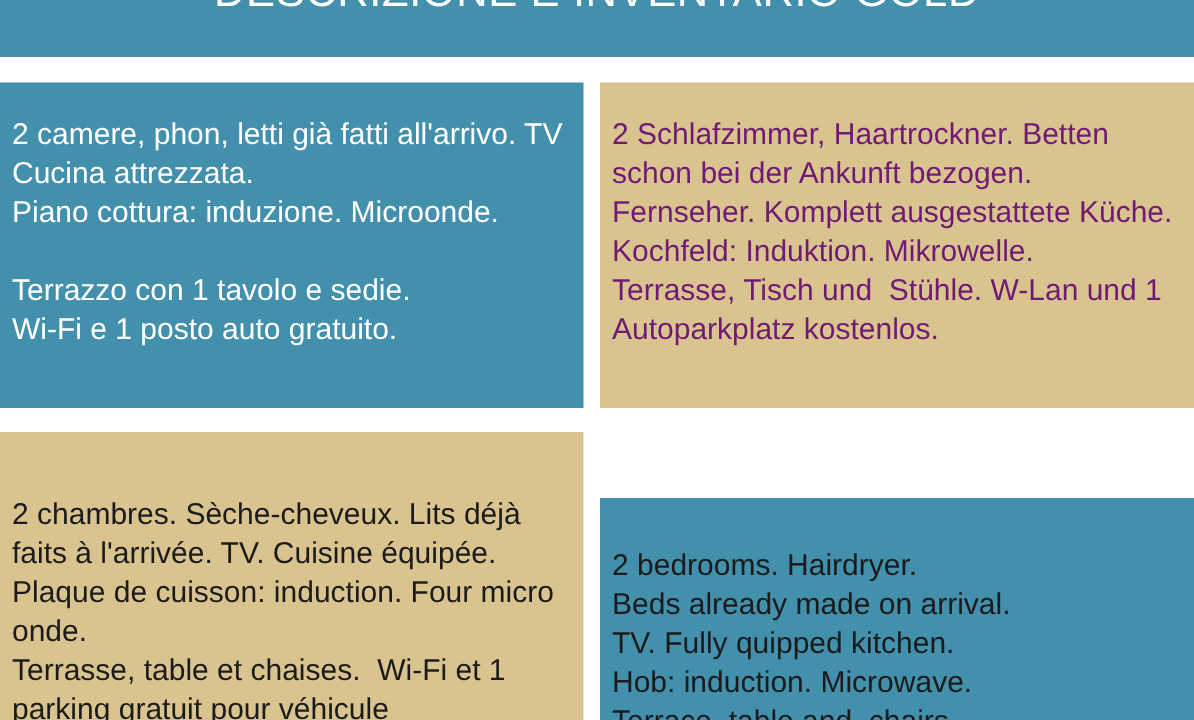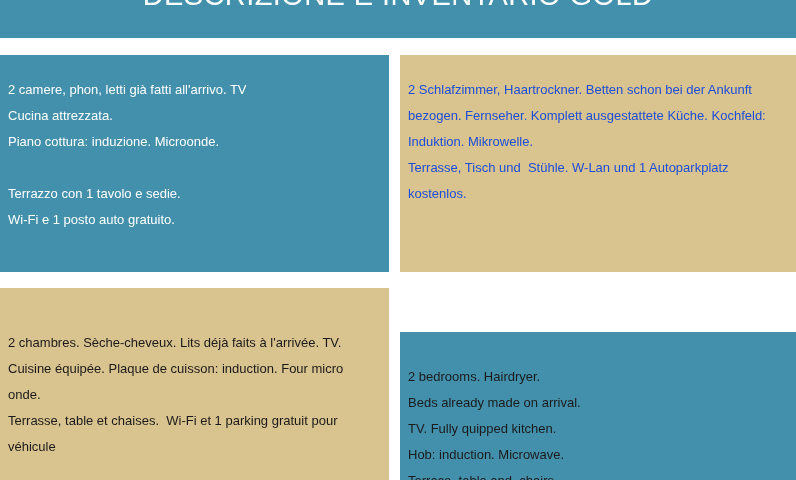--- a/index.html
+++ b/index.html
@@ -48,21 +48,21 @@
     width: 796px;
     height: 425px;
   }
 
   .panel {
     position: absolute;
     box-sizing: border-box;
     overflow: hidden;
   }
   .panel-body {
-    font-size: 13px;
+    font-size: 20px;
     line-height: 26px;
     white-space: pre-wrap;
     word-wrap: break-word;
   }
 
   
   .panel-it {
     left: 0;
     top: 0;
     width: 389px;
@@ -73,21 +73,21 @@
   .panel-it .panel-body { color: #ffffff; }
 
   .panel-de {
     left: 400px;
     top: 0;
     width: 396px;
     height: 217px;
     background: #d9c38e;
     padding: 22px 14px 10px 8px;
   }
-  .panel-de .panel-body { color: #1d4ed8; }
+  .panel-de .panel-body { color: #701a75; }
 
   
   .panel-fr {
     left: 0;
     top: 233px;
     width: 389px;
     height: 204px;
     background: #d9c38e;
     padding: 42px 14px 10px 8px;
   }

